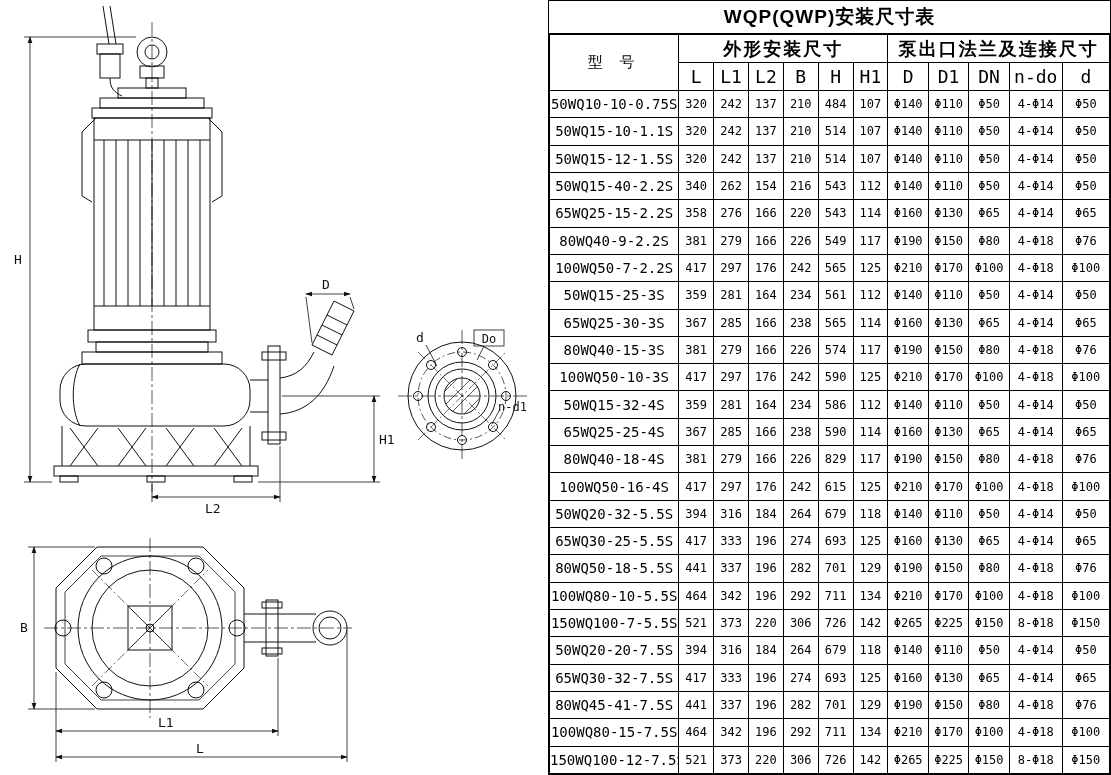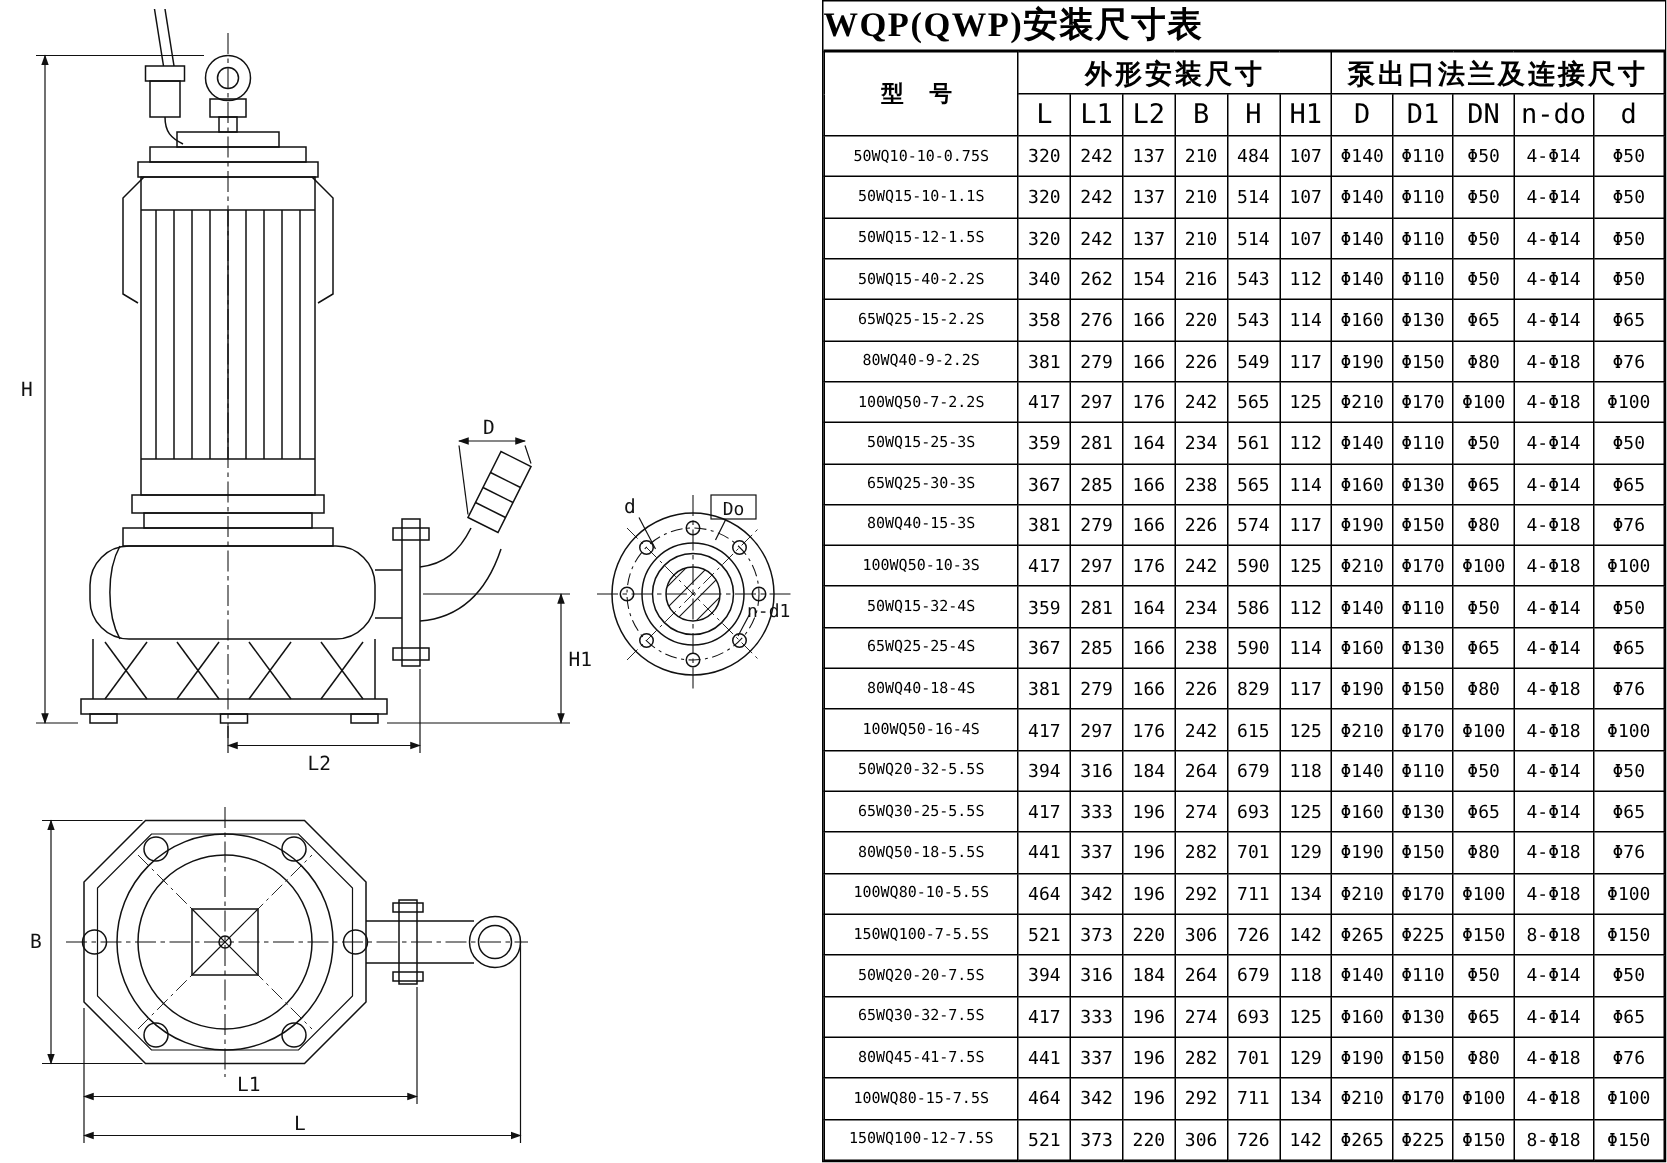--- a/index.html
+++ b/index.html
@@ -17,44 +17,44 @@
   .dim-label { font:13px "DejaVu Sans Mono","Liberation Mono",monospace; fill:#111; stroke:none; }
   .dim-label-small { font:12px "DejaVu Sans Mono","Liberation Mono",monospace; fill:#111; stroke:none; }
 
   
   .table-area {
     width:563px; height:775px;
     border:1px solid #000;
     display:flex; flex-direction:column;
   }
   .table-title {
-    height:33px; line-height:32px; text-align:left;
-    font-family:Liberation Serif, serif;
-    font-weight:bold; font-size:23px; letter-spacing:1px;
+    height:33px; line-height:32px; text-align:center;
+    font-family:Liberation Sans, sans-serif;
+    font-weight:bold; font-size:19px; letter-spacing:1px;
     border-bottom:1px solid #000;
   }
   table.dim-table {
     border-collapse:collapse; table-layout:fixed;
     width:100%; height:742px;
   }
   .dim-table th, .dim-table td {
     border:1px solid #000; text-align:center; vertical-align:middle;
     font-weight:normal; padding:0; overflow:hidden; white-space:nowrap;
   }
   .dim-table thead th { font-size:18px; height:28px; }
   .dim-table th.cjk {
     font-family:"DejaVu Sans","Liberation Sans",sans-serif;
     font-weight:bold; letter-spacing:2px;
   }
   .dim-table th.model-head {
     font-family:"DejaVu Sans","Liberation Sans",sans-serif;
-    font-weight:bold; font-size:15px; letter-spacing:6px;
+    font-weight:normal; font-size:15px; letter-spacing:6px;
   }
   .dim-table tbody td { font-size:12px; height:27px; }
-  .dim-table tbody td.model-cell { font-size:10px; letter-spacing:0; }
+  .dim-table tbody td.model-cell { font-size:14px; letter-spacing:0; }
 </style>
 </head>
 <body>
 
 <div class="page">
 
   <div class="drawing-area">
     <svg width="548" height="775" viewBox="0 0 548 775">
       <defs>
         <marker id="arr" viewBox="0 0 10 10" refX="9" refY="5" markerWidth="9" markerHeight="9" orient="auto-start-reverse">

